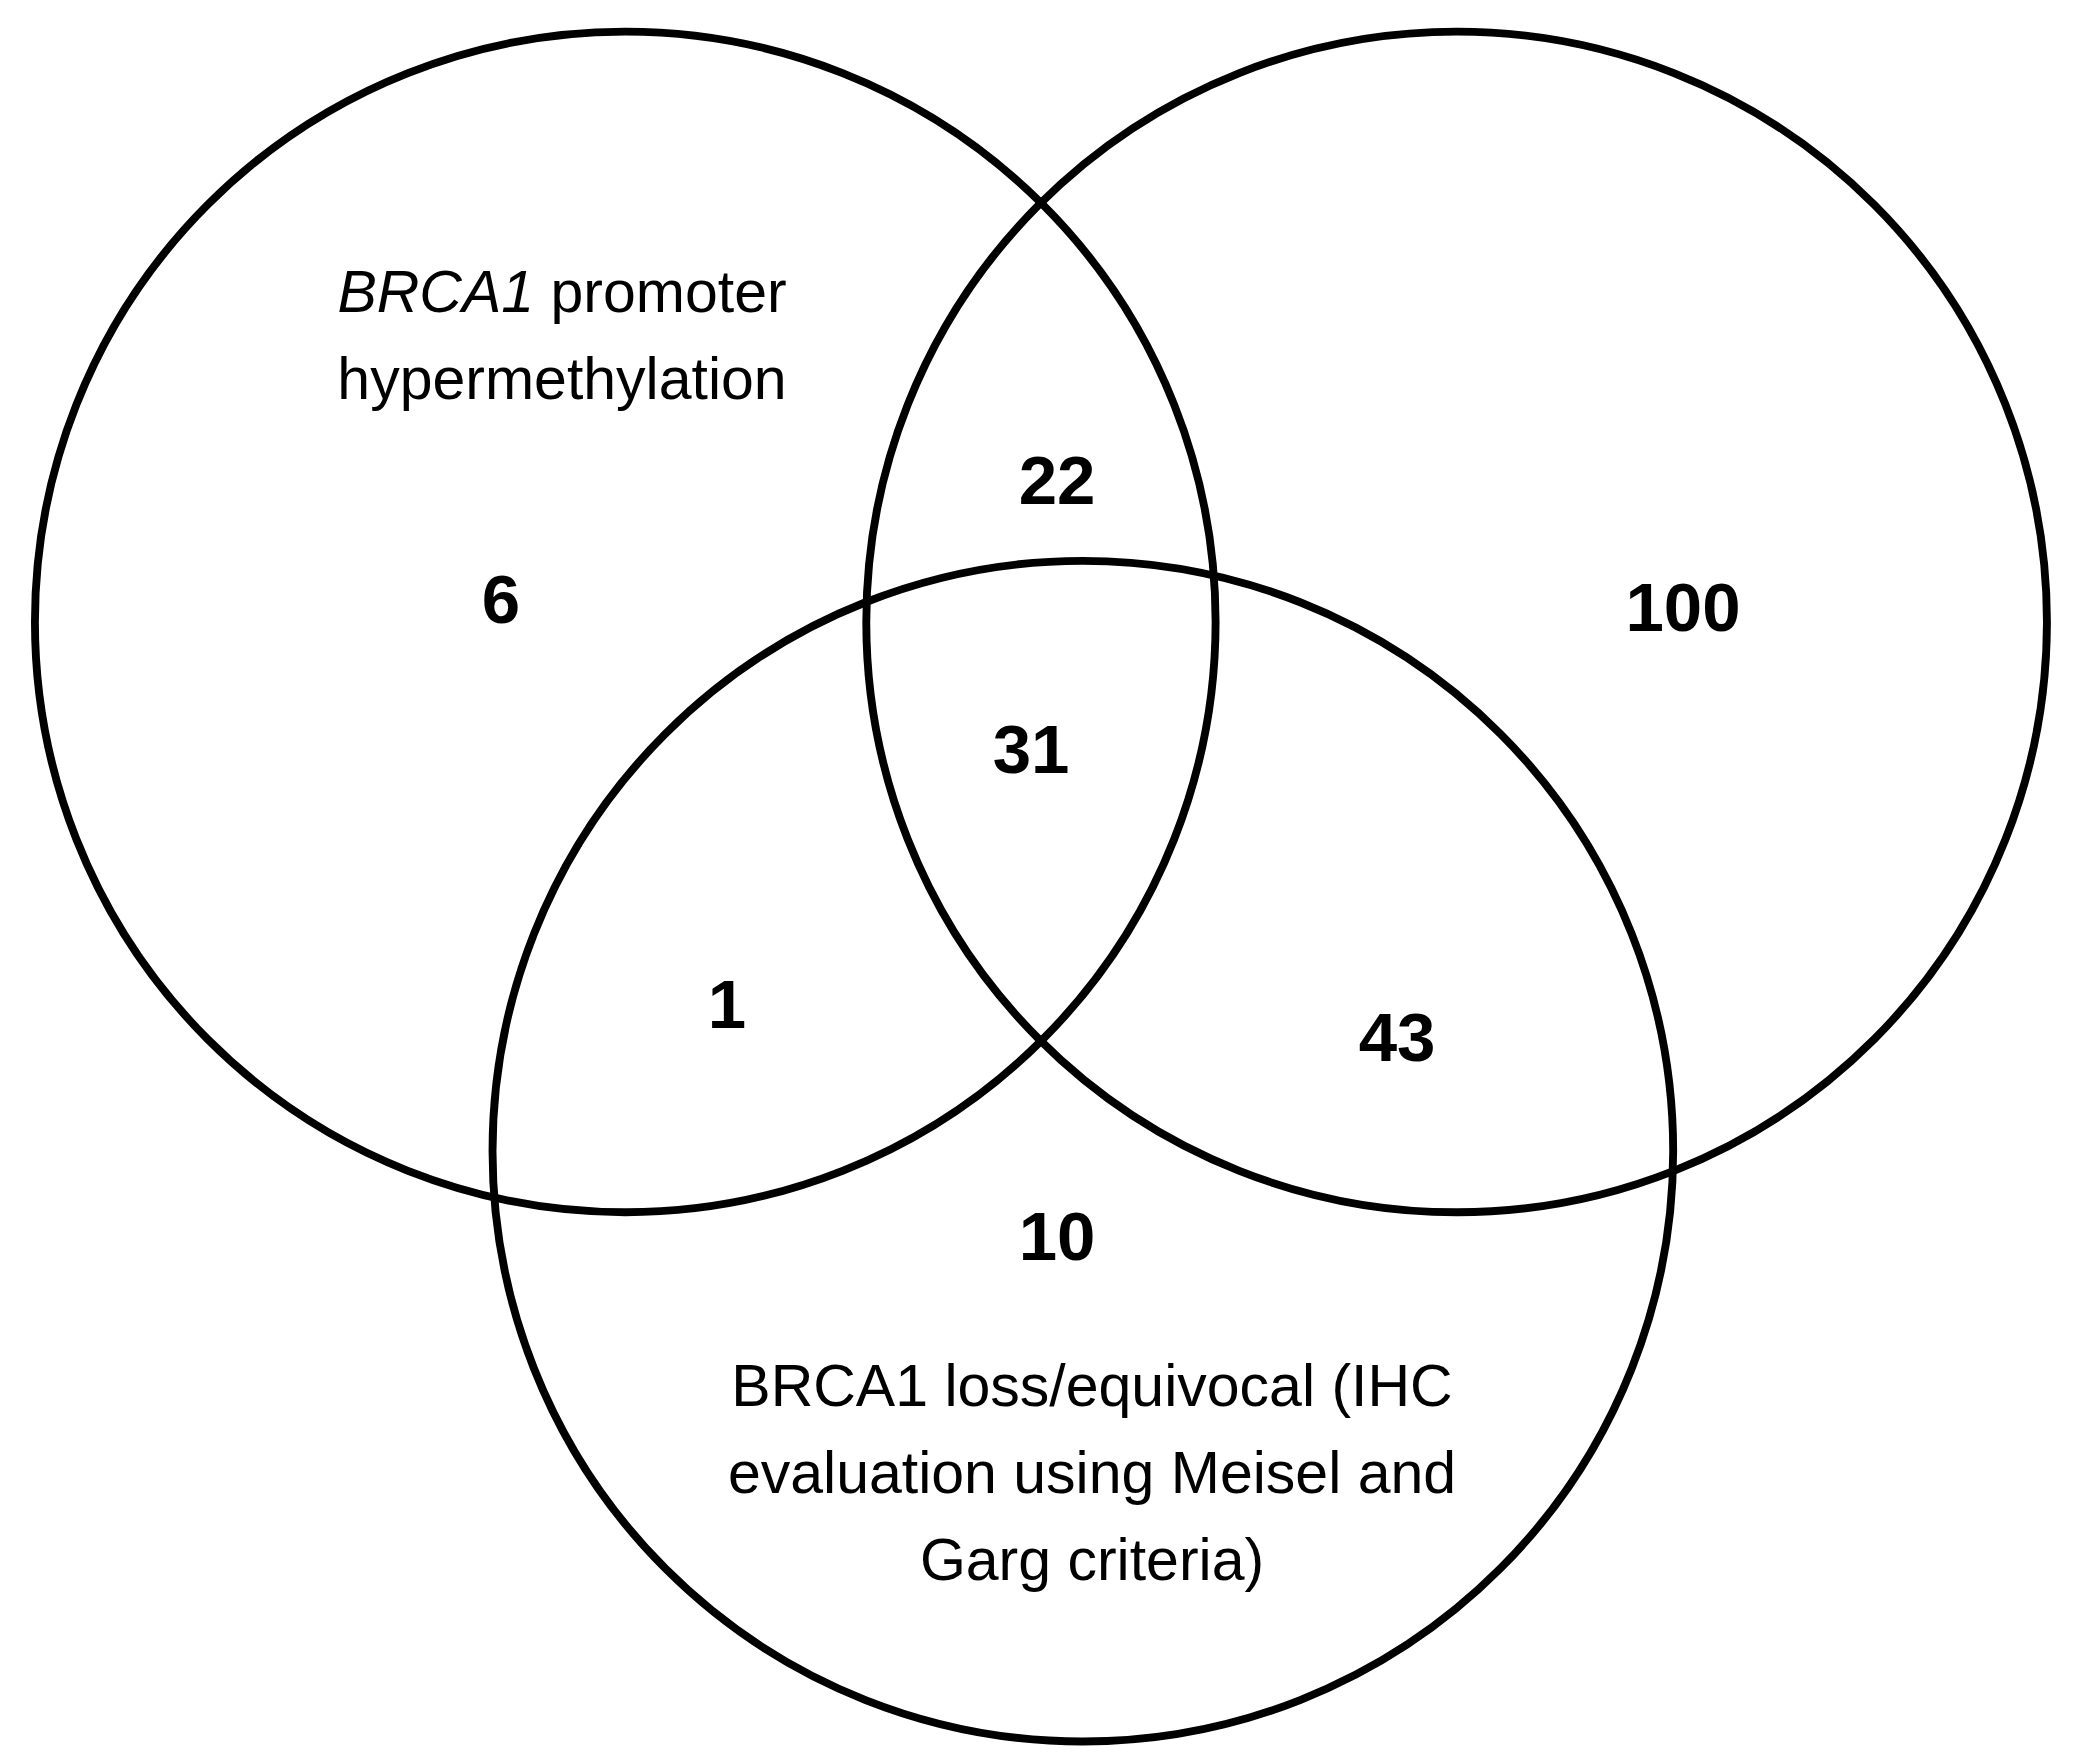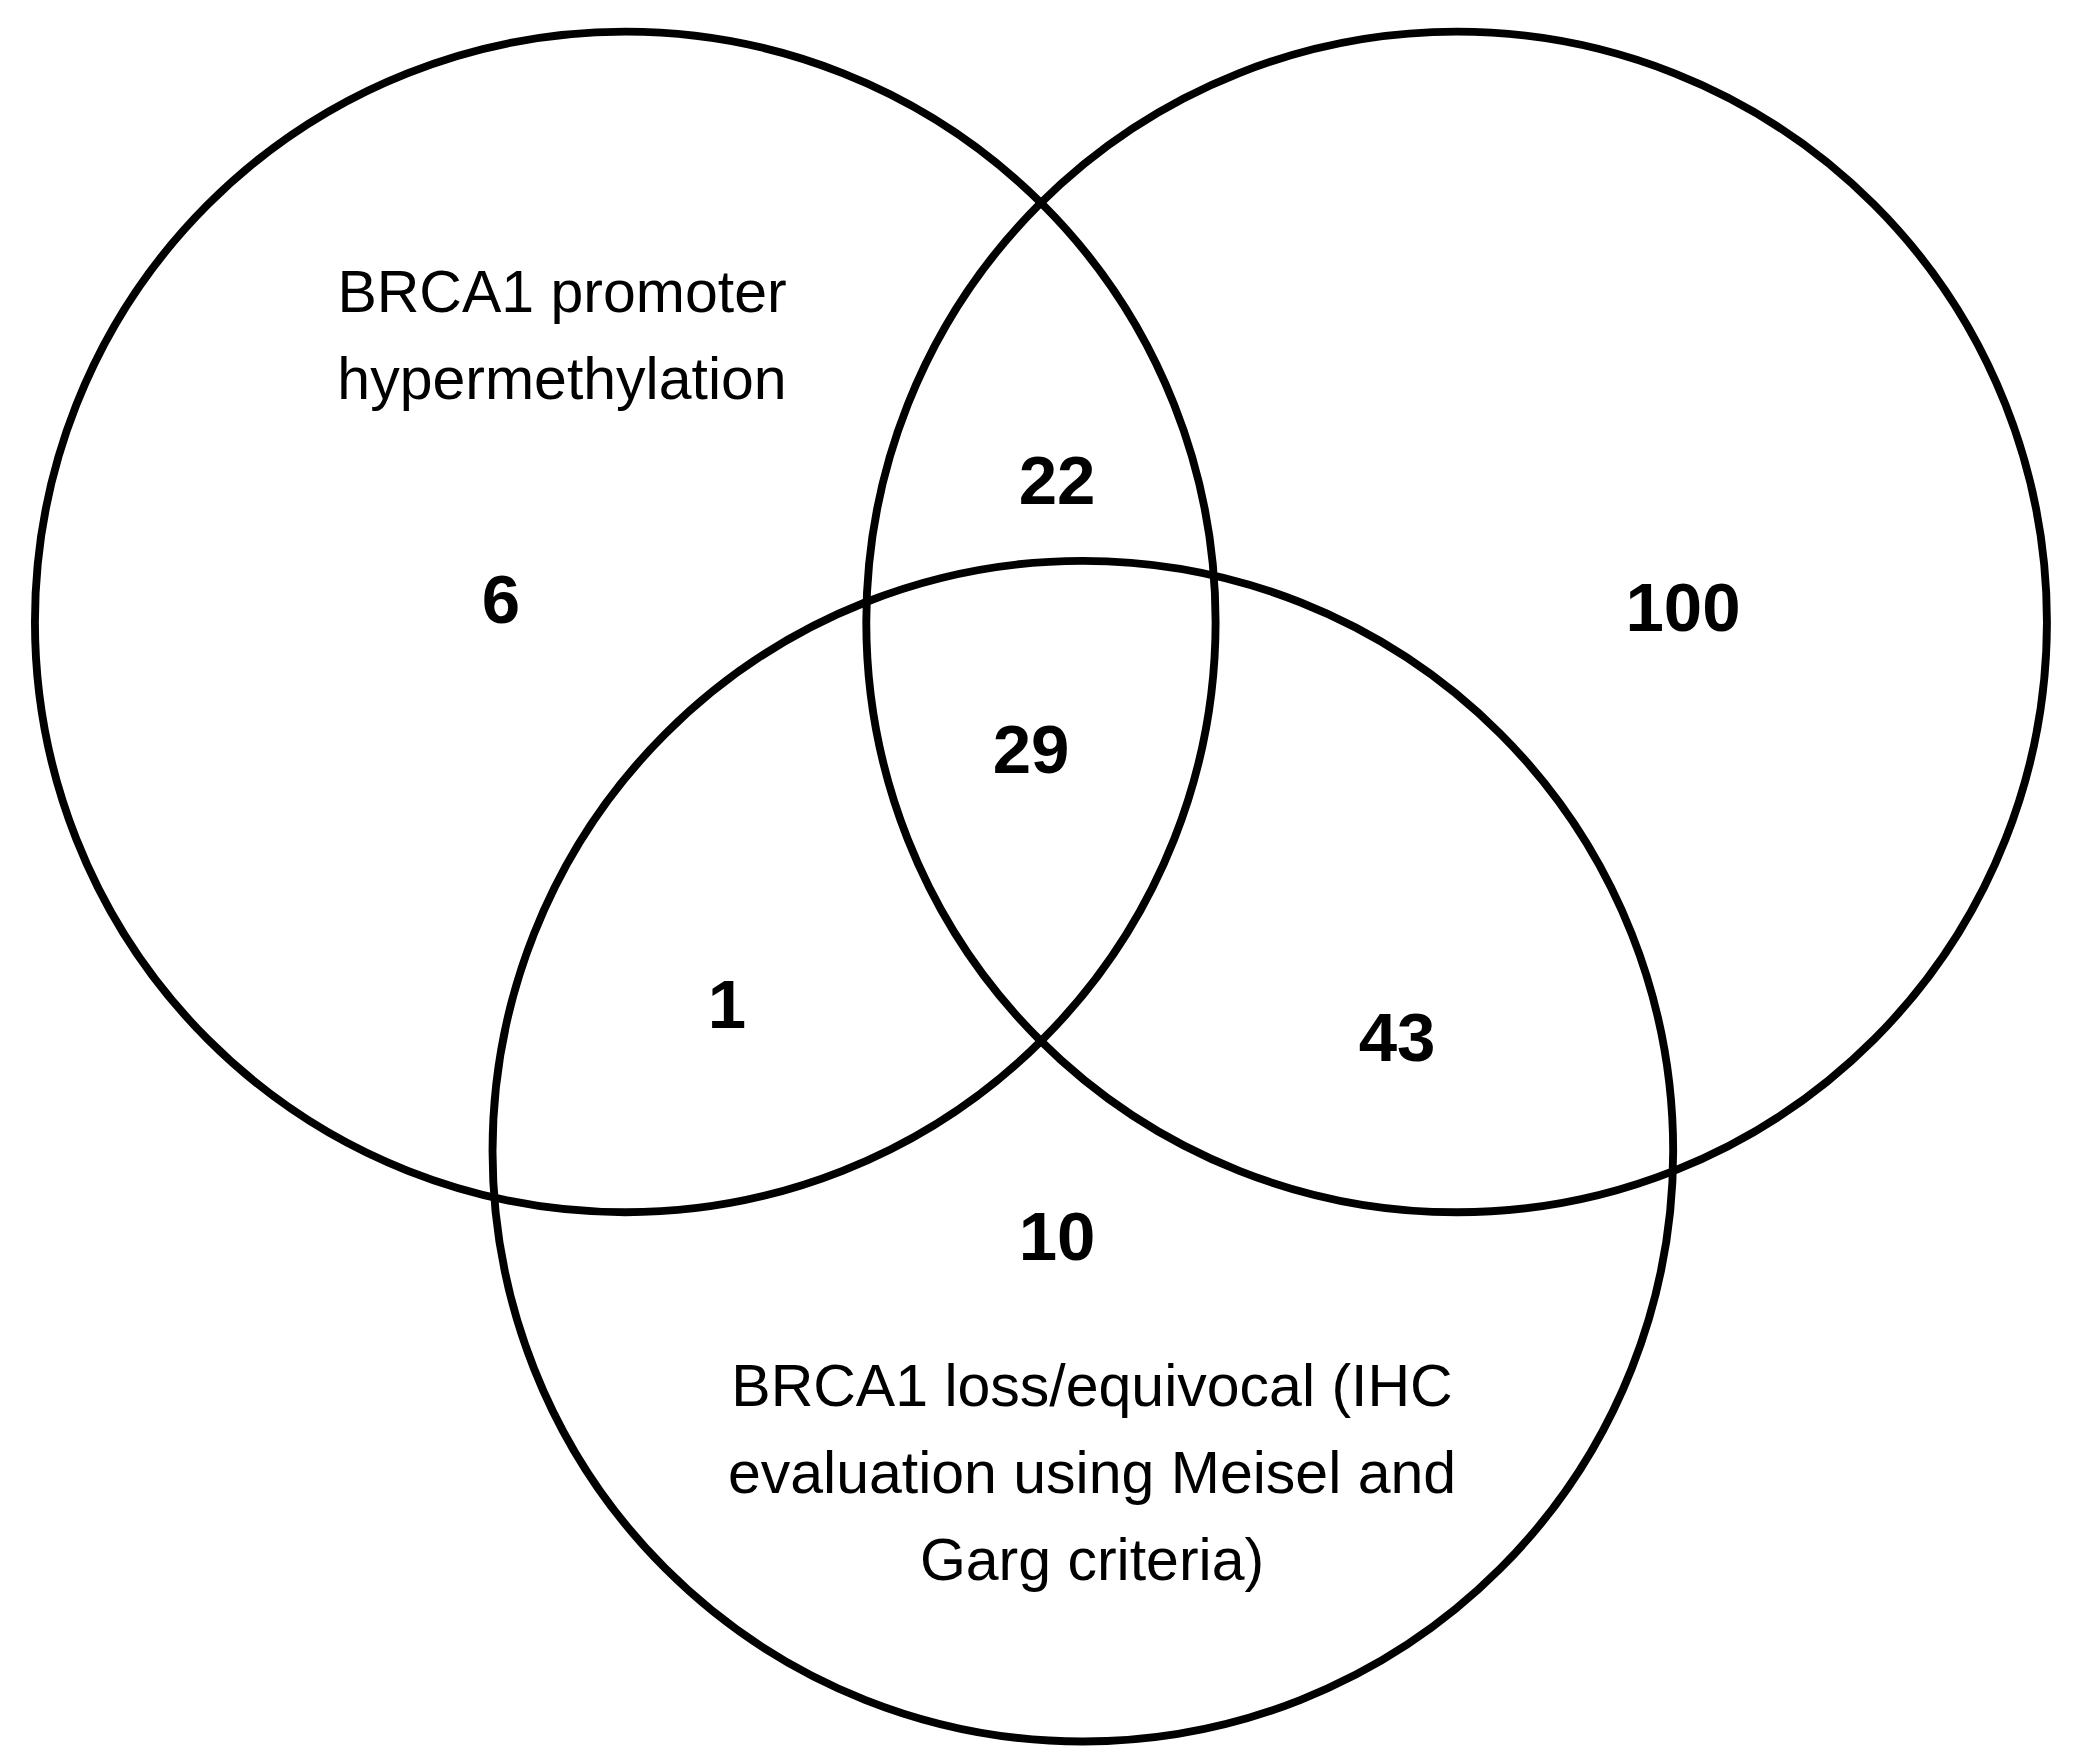--- a/index.html
+++ b/index.html
@@ -16,21 +16,21 @@
   svg.circles circle { fill: none; stroke-width: 9px; }
   .set-label {
     position: absolute;
     transform: translate(-50%, -50%);
     text-align: center;
     font-size: 59px;
     line-height: 87px;
     white-space: nowrap;
     font-weight: 400;
   }
-  .it { }
+  .it { font-style: italic; }
   .count {
     position: absolute;
     transform: translate(-50%, -50%);
     font-weight: bold;
     font-size: 69px;
     line-height: 89px;
     white-space: nowrap;
   }
 </style>
 </head>
@@ -61,16 +61,16 @@
   <div class="count" style="left:1683px; top:607px;">100</div>
 
   <div class="count" style="left:1057px; top:1236px;">10</div>
 
   <div class="count" style="left:1057px; top:480px;">22</div>
 
   <div class="count" style="left:727px;  top:1004px;">1</div>
 
   <div class="count" style="left:1397px; top:1009px;margin-top:28px;">43</div>
 
-  <div class="count" style="left:1031px; top:749px;">29</div>
+  <div class="count" style="left:1031px; top:749px;">31</div>
 
 </div>
 
 
 </body></html>

